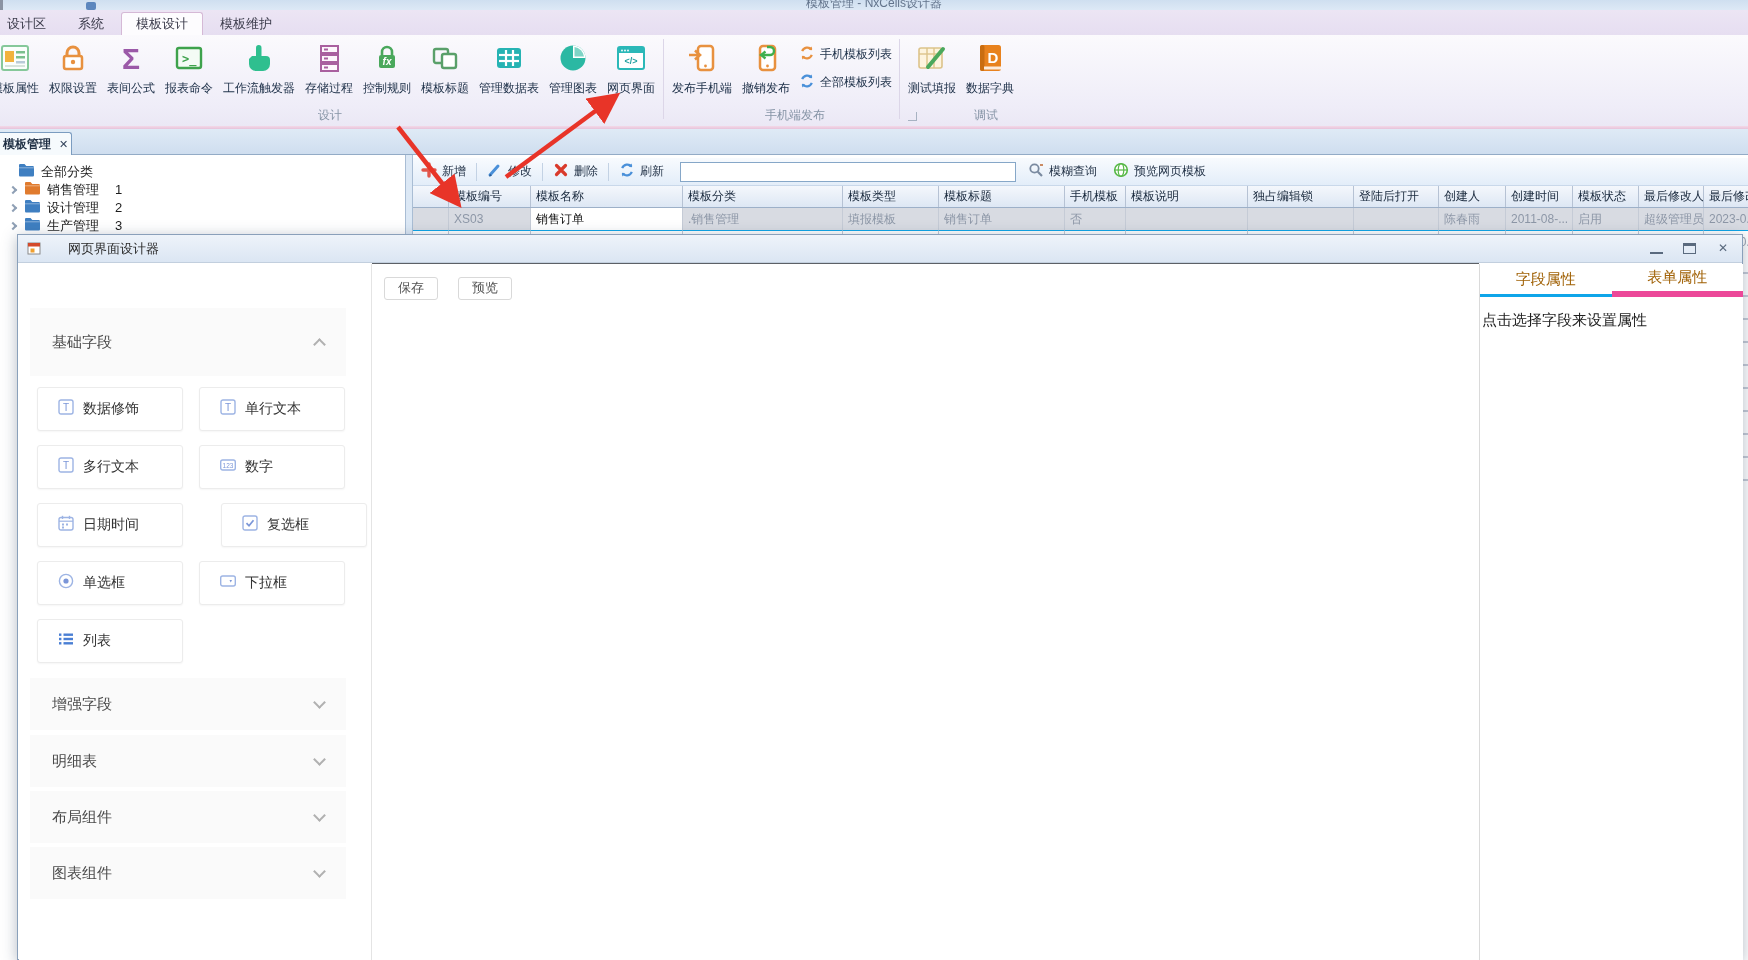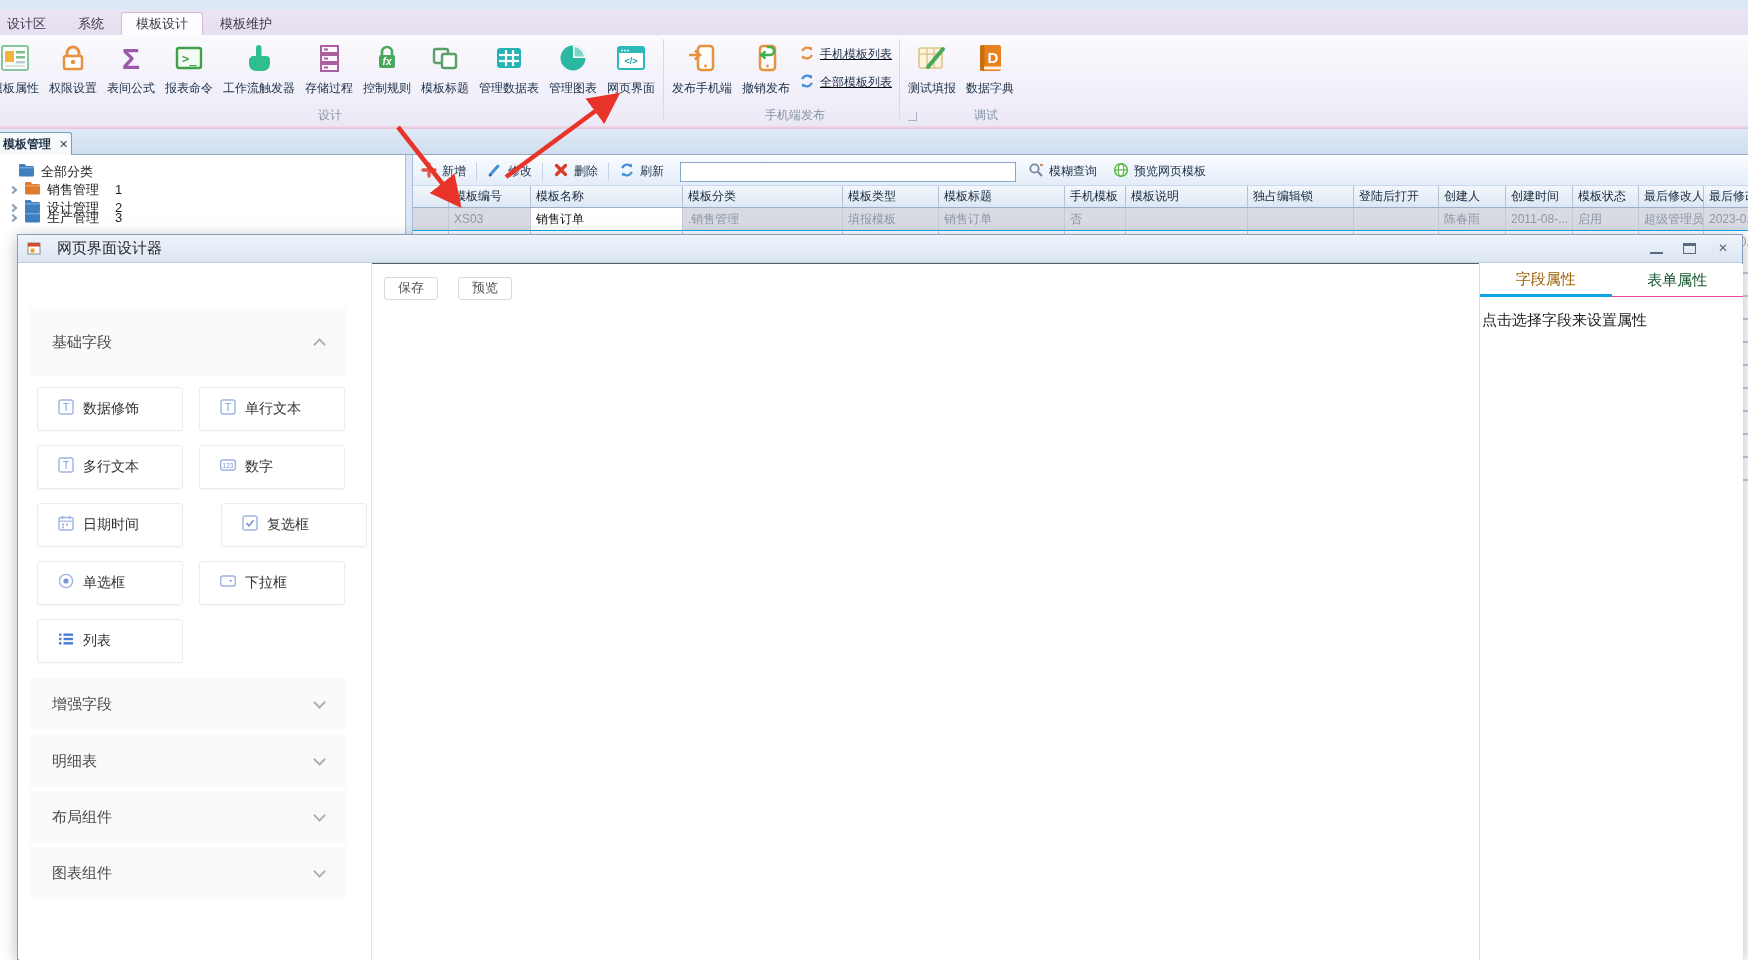--- a/index.html
+++ b/index.html
@@ -22,21 +22,21 @@
   .rtab.first{margin-left:-8px;}
   .rtab.active{background:#fdfcfe;border-color:#d5b9d6;border-radius:3px 3px 0 0;}
   .ribbon{position:absolute;left:0;top:35px;width:1748px;height:91px;
     background:linear-gradient(#fbfafd,#efedf8 78%,#ebe8f5);}
   .rgroup-row{position:absolute;left:0;top:35px;width:1748px;height:91px;display:flex;align-items:flex-start;}
   .rbtn{height:66px;margin-top:6px;display:flex;flex-direction:column;align-items:center;justify-content:flex-start;
     padding:0 5px;cursor:default;}
   .rbtn .ric{width:34px;height:34px;display:flex;align-items:center;justify-content:center;}
   .rbtn .rlb{font-size:12px;color:#22344c;margin-top:5px;white-space:nowrap;}
   .rsep{width:1px;height:80px;margin:4px 3px 0 3px;background:#dcd6e8;}
-  .rstack{display:flex;flex-direction:column;justify-content:flex-start;margin-top:10px;gap:9px;padding:0 4px;text-decoration:underline;}
+  .rstack{display:flex;flex-direction:column;justify-content:flex-start;margin-top:10px;gap:9px;padding:0 4px;}
   .rsmall{display:flex;align-items:center;gap:5px;font-size:12px;color:#22344c;white-space:nowrap;cursor:default;}
   .glabel{position:absolute;top:107px;height:19px;font-size:12px;color:#8694a6;transform:translateX(-50%);}
   .launcher{position:absolute;top:112px;width:9px;height:9px;border:1px solid #a7b2c2;border-top:none;border-left:none;}
   .pinkline{position:absolute;left:0;top:126px;width:1748px;height:3px;
     background:linear-gradient(#f3d9e8,#e7c3da);}
 
   
   .doctabs{position:absolute;left:0;top:129px;width:1748px;height:26px;
     background:linear-gradient(#dfeaf6,#cfdeef);border-bottom:1px solid #93abc6;}
   .doctab{position:absolute;left:-12px;top:3px;height:23px;width:84px;background:#f6fafd;
@@ -71,21 +71,21 @@
     background:repeating-linear-gradient(#fff 0,#fff 21px,#c5cbd6 21px,#c5cbd6 23px);}
 
   
   .arrows{position:absolute;left:0;top:0;width:1748px;height:960px;pointer-events:none;z-index:60;}
 
   
   .dialog{position:absolute;left:17px;top:234px;width:1726px;height:726px;background:#fff;
     border:1px solid #8aa0ba;box-shadow:0 3px 14px rgba(40,60,90,.35);z-index:40;}
   .dtitle{position:absolute;left:0;top:0;width:100%;height:28px;
     background:linear-gradient(#eef3fa,#dbe6f3);border-bottom:1px solid #c2cfde;display:flex;align-items:center;}
-  .dtitle .txt{font-size:15px;color:#2a2a2a;margin-left:15px;}
+  .dtitle .txt{font-size:13px;color:#2a2a2a;margin-left:26px;}
   .dbtns{position:absolute;right:12px;top:8px;display:flex;gap:20px;align-items:center;}
   .db{width:13px;height:11px;position:relative;cursor:default;}
   .db.min{border-bottom:2px solid #5a6a7e;height:10px;}
   .db.max{border:1px solid #5a6a7e;border-top:3px solid #5a6a7e;}
   .db.cls{font-size:12px;color:#5a6a7e;line-height:11px;text-align:center;font-weight:bold;width:14px;}
 
   .dpalette{position:absolute;left:1px;top:29px;width:352px;height:696px;background:#fff;overflow:hidden;}
   .psec{position:absolute;left:11px;width:316px;background:#fafafa;display:flex;align-items:center;cursor:default;}
   .psec .pl{font-size:15px;color:#4a4a4a;margin-left:22px;}
   .psec .pchev{position:absolute;right:22px;width:9px;height:9px;border-left:2px solid #b0b0b0;border-bottom:2px solid #b0b0b0;}
@@ -96,30 +96,35 @@
   .pcard .cl{font-size:14px;color:#333;}
 
   .dcanvas{position:absolute;left:353px;top:29px;width:1108px;height:696px;background:#fff;border-left:1px solid #e4e4e4;}
   .dcanvas .topline{position:absolute;left:0;top:-1px;width:100%;height:1px;background:#5c6066;}
   .dbtnbar{position:absolute;left:0;top:0;width:100%;height:48px;background:#fff;display:flex;align-items:center;gap:20px;padding-left:12px;}
   .wbtn{width:54px;height:23px;border:1px solid #d9d9d9;border-radius:3px;background:#fff;font-size:13px;color:#555;
     display:flex;align-items:center;justify-content:center;cursor:default;}
 
   .dprops{position:absolute;left:1461px;top:29px;width:264px;height:696px;background:#fff;border-left:1px solid #dadada;}
   .ptabs{position:absolute;left:0;top:0;width:100%;height:33px;display:flex;}
-  .ptab{flex:1;display:flex;align-items:center;justify-content:center;font-size:15px;color:#14532d;cursor:default;
-    border-bottom:1px solid #ec4899;}
+  .ptab{flex:1;display:flex;align-items:center;justify-content:center;font-size:15px;color:#a16207;cursor:default;
+    border-bottom:6px solid #ec4899;}
   .ptab.active{color:#a16207;border-bottom:3px solid #0ea5e9;}
   .phint{position:absolute;left:2px;top:47px;font-size:15px;color:#1f1f1f;white-space:nowrap;}
 </style>
 </head>
 <body>
 
 <div class="screen">
 
+  <div class="cap">
+    <div class="qa1"></div>
+    <div class="qa2"></div>
+    <div class="t">模板管理 - NxCells设计器</div>
+  </div>
 
   <div class="rtabs" id="rtabs">
       <div class="rtab first">设计区</div>
       <div class="rtab">系统</div>
       <div class="rtab active">模板设计</div>
       <div class="rtab">模板维护</div>
     </div>
 
   <div class="ribbon"></div>
   <div class="rgroup-row" id="ribbonrow" style="padding-left: 0px;">
@@ -346,21 +351,21 @@
       </div>
       <div class="titem" style="top: 44px; left: 10px;">
         <span class="chev"></span>
         <span><svg width="17" height="14" viewBox="0 0 17 14">
             <path d="M1 2.2 C1 1.5 1.6 1 2.3 1 h4.2 l1.8 2 h6.4 c.7 0 1.3 .6 1.3 1.3 v8 c0 .7-.6 1.3-1.3 1.3 H2.3 C1.6 13.6 1 13 1 12.3 Z" fill="#3f7fc1"></path>
             <path d="M1 4.8 h16" stroke="#fff" stroke-width=".8" opacity=".5"></path>
           </svg></span>
         <span>设计管理</span>
         <span class="tcount">2</span>
       </div>
-      <div class="titem" style="top: 54px; left: 10px;">
+      <div class="titem" style="top: 62px; left: 10px;">
         <span class="chev"></span>
         <span><svg width="17" height="14" viewBox="0 0 17 14">
             <path d="M1 2.2 C1 1.5 1.6 1 2.3 1 h4.2 l1.8 2 h6.4 c.7 0 1.3 .6 1.3 1.3 v8 c0 .7-.6 1.3-1.3 1.3 H2.3 C1.6 13.6 1 13 1 12.3 Z" fill="#3f7fc1"></path>
             <path d="M1 4.8 h16" stroke="#fff" stroke-width=".8" opacity=".5"></path>
           </svg></span>
         <span>生产管理</span>
         <span class="tcount">3</span>
       </div>
     </div>
 

